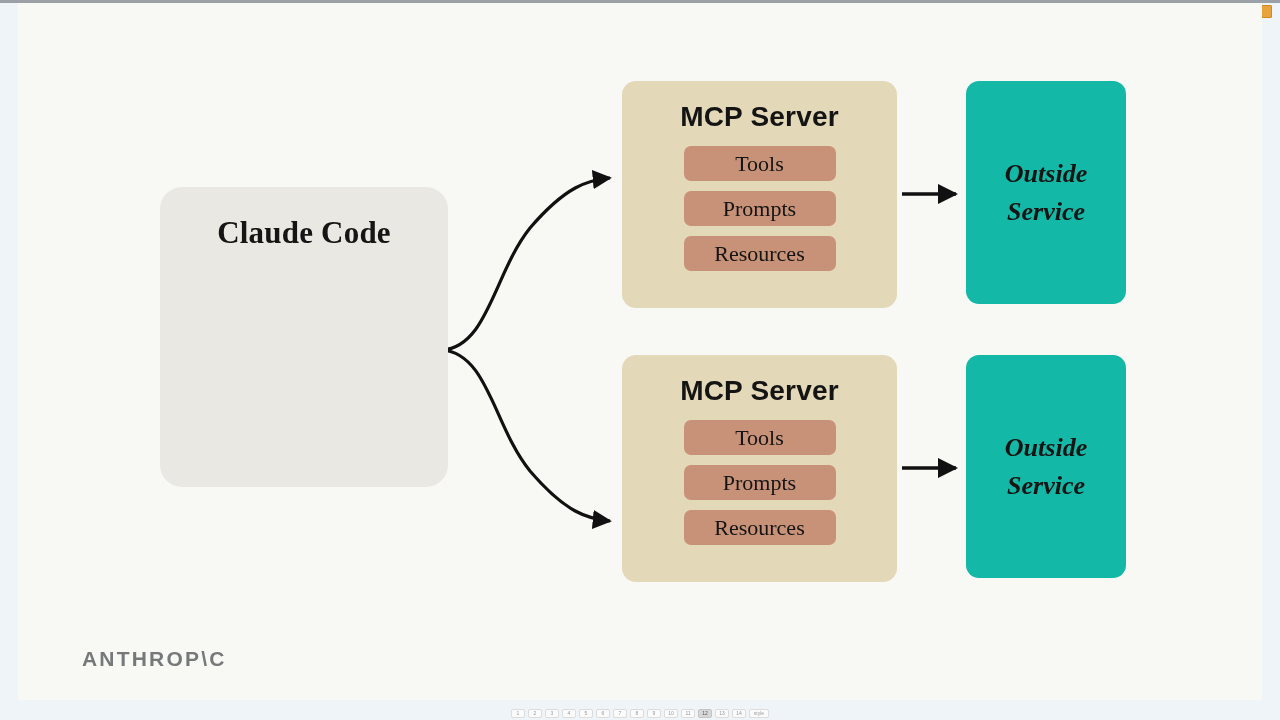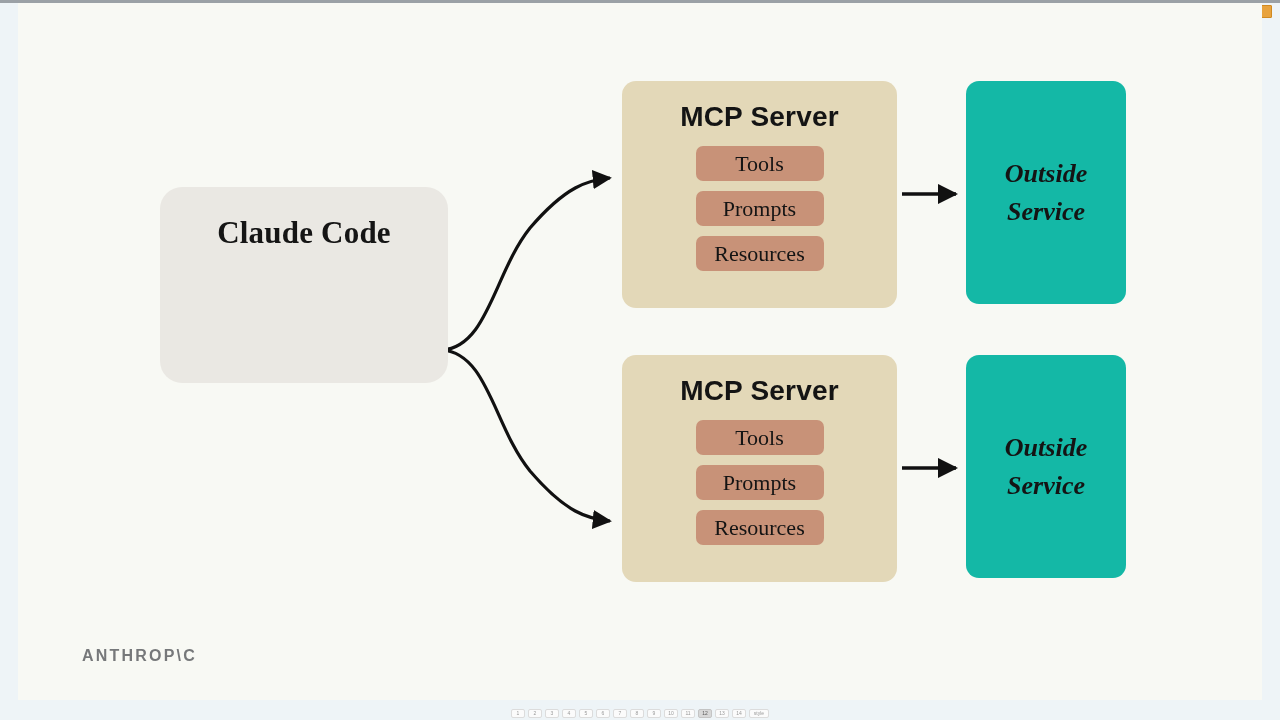--- a/index.html
+++ b/index.html
@@ -58,21 +58,21 @@
     box-sizing: border-box;
     display: flex;
     flex-direction: column;
     align-items: center;
   }
 
   .client-host {
     left: 142px;
     top: 184px;
     width: 288px;
-    height: 196px;
+    height: 300px;
     background: #eae8e3;
     border-radius: 22px;
   }
   .client-host .node-title {
     margin-top: 28px;
     font-family: "Liberation Serif", serif;
     font-weight: bold;
     font-size: 31px;
     color: #151515;
     letter-spacing: .2px;
@@ -114,21 +114,21 @@
 
   .cap-list {
     margin-top: 13px;
     width: 100%;
     display: flex;
     flex-direction: column;
     align-items: center;
     gap: 10px;
   }
   .cap-pill {
-    width: 128px;
+    width: 152px;
     height: 35px;
     background: #c89278;
     border-radius: 7px;
     display: flex;
     align-items: center;
     justify-content: center;
     font-family: "Liberation Serif", serif;
     font-size: 22px;
     color: #141414;
   }
@@ -160,21 +160,21 @@
     height: 697px;
     pointer-events: none;
   }
 
   
   .brandmark {
     position: absolute;
     left: 64px;
     top: 644px;
     font-family: "Liberation Sans", sans-serif;
-    font-size: 16px;
+    font-size: 21px;
     font-weight: bold;
     letter-spacing: 2.2px;
     color: #76787a;
   }
 
   
   .pager {
     position: absolute;
     left: 0;
     bottom: 2px;

